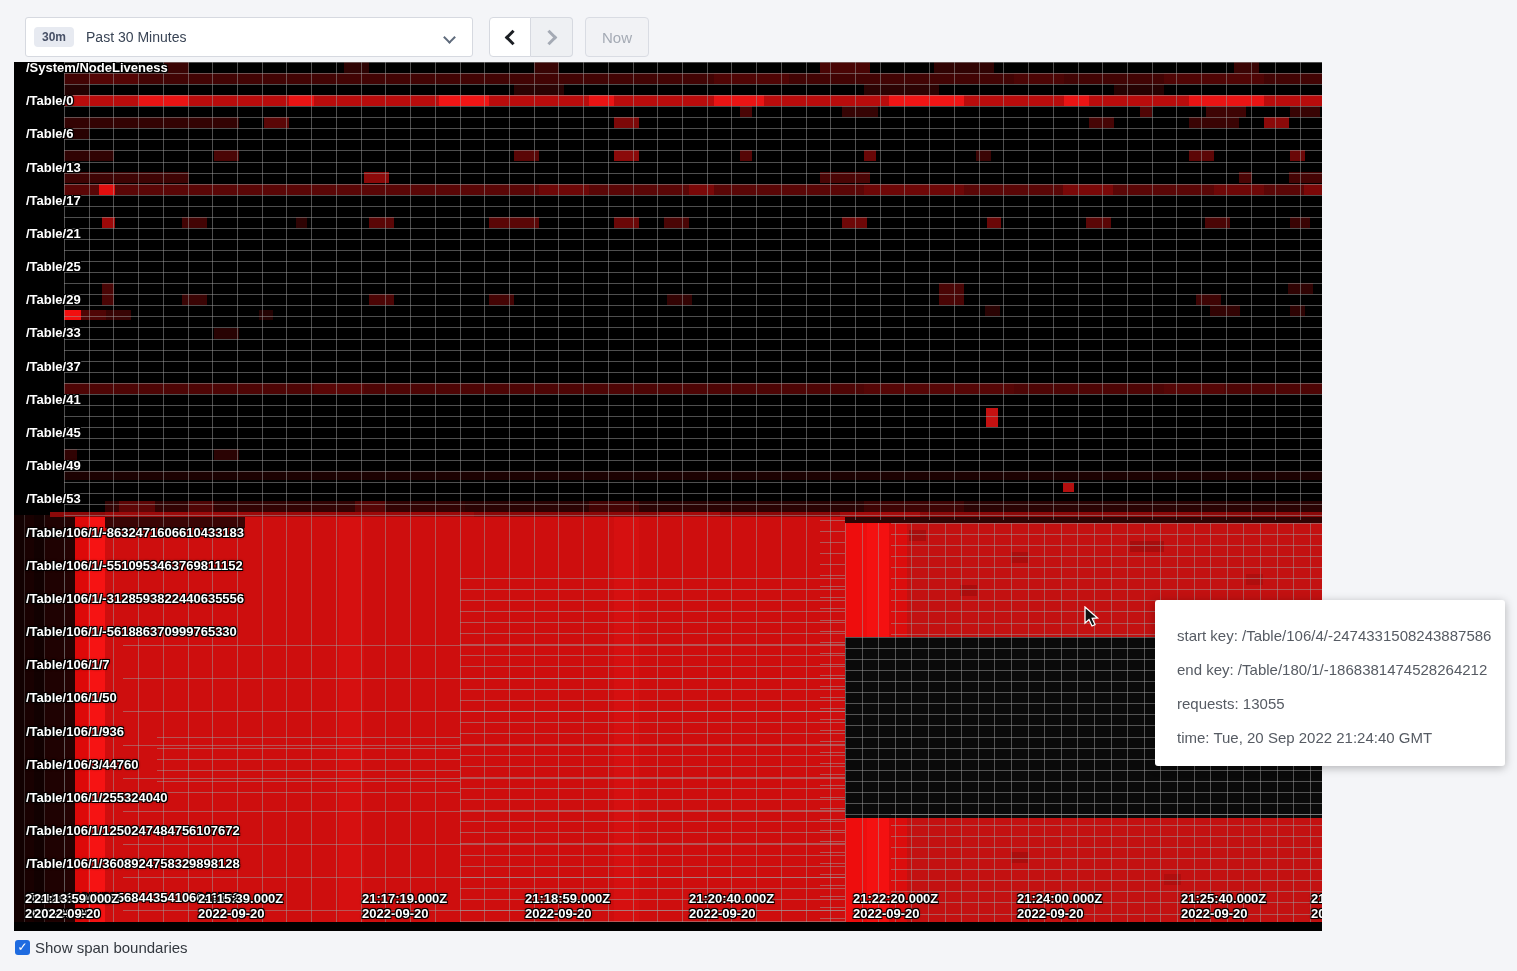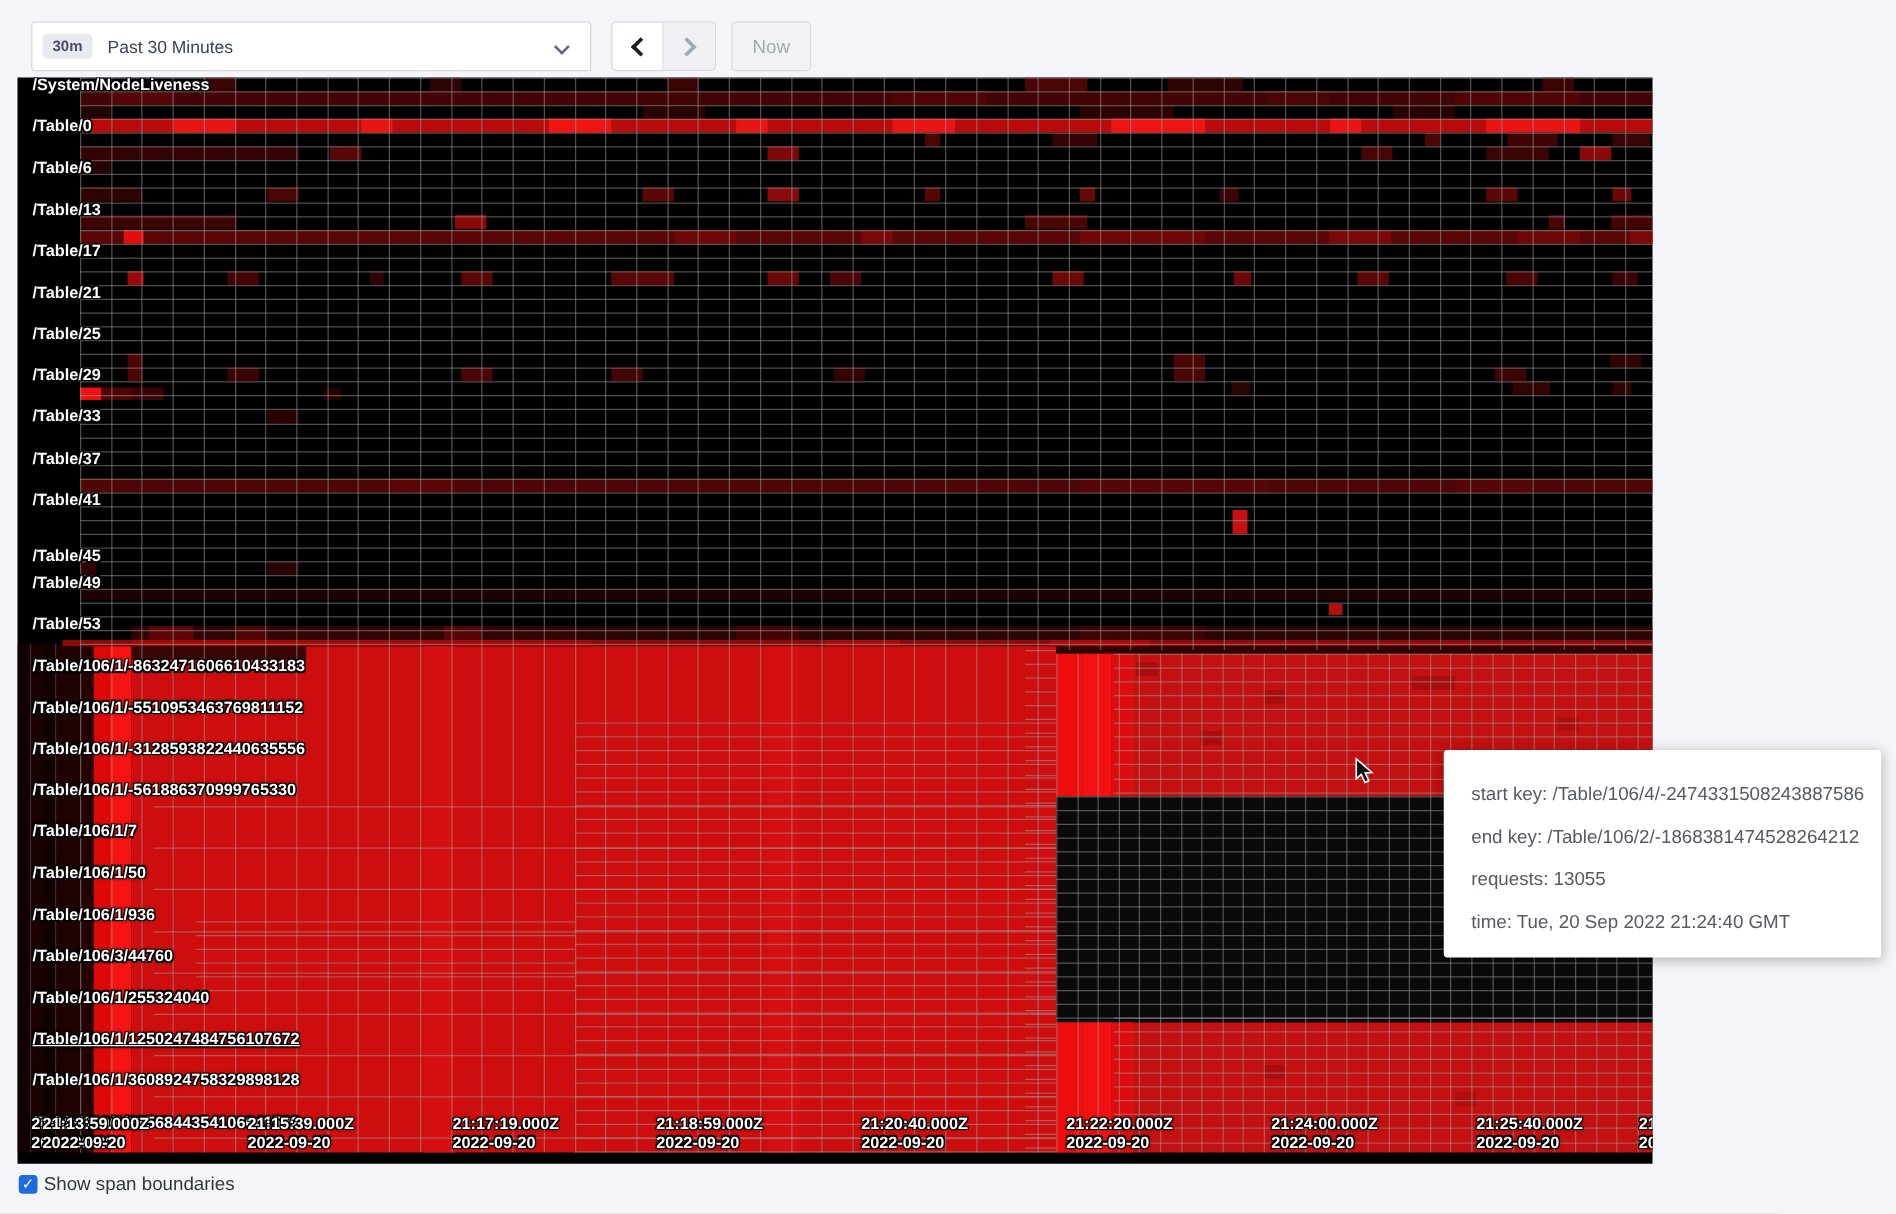--- a/index.html
+++ b/index.html
@@ -486,33 +486,33 @@
     <div class="rowlabel" style="top: 31.18px;">/Table/0</div>
     <div class="rowlabel" style="top: 64.36px;">/Table/6</div>
     <div class="rowlabel" style="top: 97.54px;">/Table/13</div>
     <div class="rowlabel" style="top: 130.72px;">/Table/17</div>
     <div class="rowlabel" style="top: 163.9px;">/Table/21</div>
     <div class="rowlabel" style="top: 197.08px;">/Table/25</div>
     <div class="rowlabel" style="top: 230.26px;">/Table/29</div>
     <div class="rowlabel" style="top: 263.44px;">/Table/33</div>
     <div class="rowlabel" style="top: 296.62px;">/Table/37</div>
     <div class="rowlabel" style="top: 329.8px;">/Table/41</div>
-    <div class="rowlabel" style="top: 362.98px; margin-top: 12px;">/Table/45</div>
+    <div class="rowlabel" style="top: 362.98px;">/Table/45</div>
     <div class="rowlabel" style="top: 396.16px;">/Table/49</div>
     <div class="rowlabel" style="top: 429.34px;">/Table/53</div>
     <div class="rowlabel" style="top: 462.52px;">/Table/106/1/-8632471606610433183</div>
     <div class="rowlabel" style="top: 495.7px;">/Table/106/1/-5510953463769811152</div>
     <div class="rowlabel" style="top: 528.88px;">/Table/106/1/-3128593822440635556</div>
     <div class="rowlabel" style="top: 562.06px;">/Table/106/1/-561886370999765330</div>
     <div class="rowlabel" style="top: 595.24px;">/Table/106/1/7</div>
     <div class="rowlabel" style="top: 628.42px;">/Table/106/1/50</div>
     <div class="rowlabel" style="top: 661.6px;">/Table/106/1/936</div>
     <div class="rowlabel" style="top: 694.78px;">/Table/106/3/44760</div>
     <div class="rowlabel" style="top: 727.96px;">/Table/106/1/255324040</div>
-    <div class="rowlabel" style="top: 761.14px; text-decoration: underline;">/Table/106/1/1250247484756107672</div>
+    <div class="rowlabel" style="top: 761.14px;">/Table/106/1/1250247484756107672</div>
     <div class="rowlabel" style="top: 794.32px;">/Table/106/1/3608924758329898128</div>
     <div class="rowlabel" style="top: 827.5px;">/Table/106/1/6856844354106641522</div>
     <div class="xtick" style="left: 11px; top: 829px;">
       <span class="d">21:12:18.000Z</span>
       <span class="d">2022-09-20</span>
     </div>
     <div class="xtick" style="left: 20px; top: 829px;">
       <span class="d">21:13:59.000Z</span>
       <span class="d">2022-09-20</span>
     </div>
@@ -545,21 +545,21 @@
       <span class="d">2022-09-20</span>
     </div>
     <div class="xtick" style="left: 1297px; top: 829px;">
       <span class="d">21:27:20.000Z</span>
       <span class="d">2022-09-20</span>
     </div>
   </div>
 
 <div class="tooltip" id="tooltip">
     <p>start key: /Table/106/4/-2474331508243887586</p>
-    <p>end key: /Table/106/2/-1868381474528264212</p>
+    <p>end key: /Table/180/1/-1868381474528264212</p>
     <p>requests: 13055</p>
     <p>time: Tue, 20 Sep 2022 21:24:40 GMT</p>
   </div>
 
 <div class="cursor">
   <svg width="20" height="22" viewBox="0 0 20 22">
     <path d="M2,1 L2,17 L6,13.5 L9,20 L12,18.6 L9.2,12.4 L14.5,12 Z" fill="#111" stroke="#fff" stroke-width="1.3"></path>
   </svg>
 </div>
 

